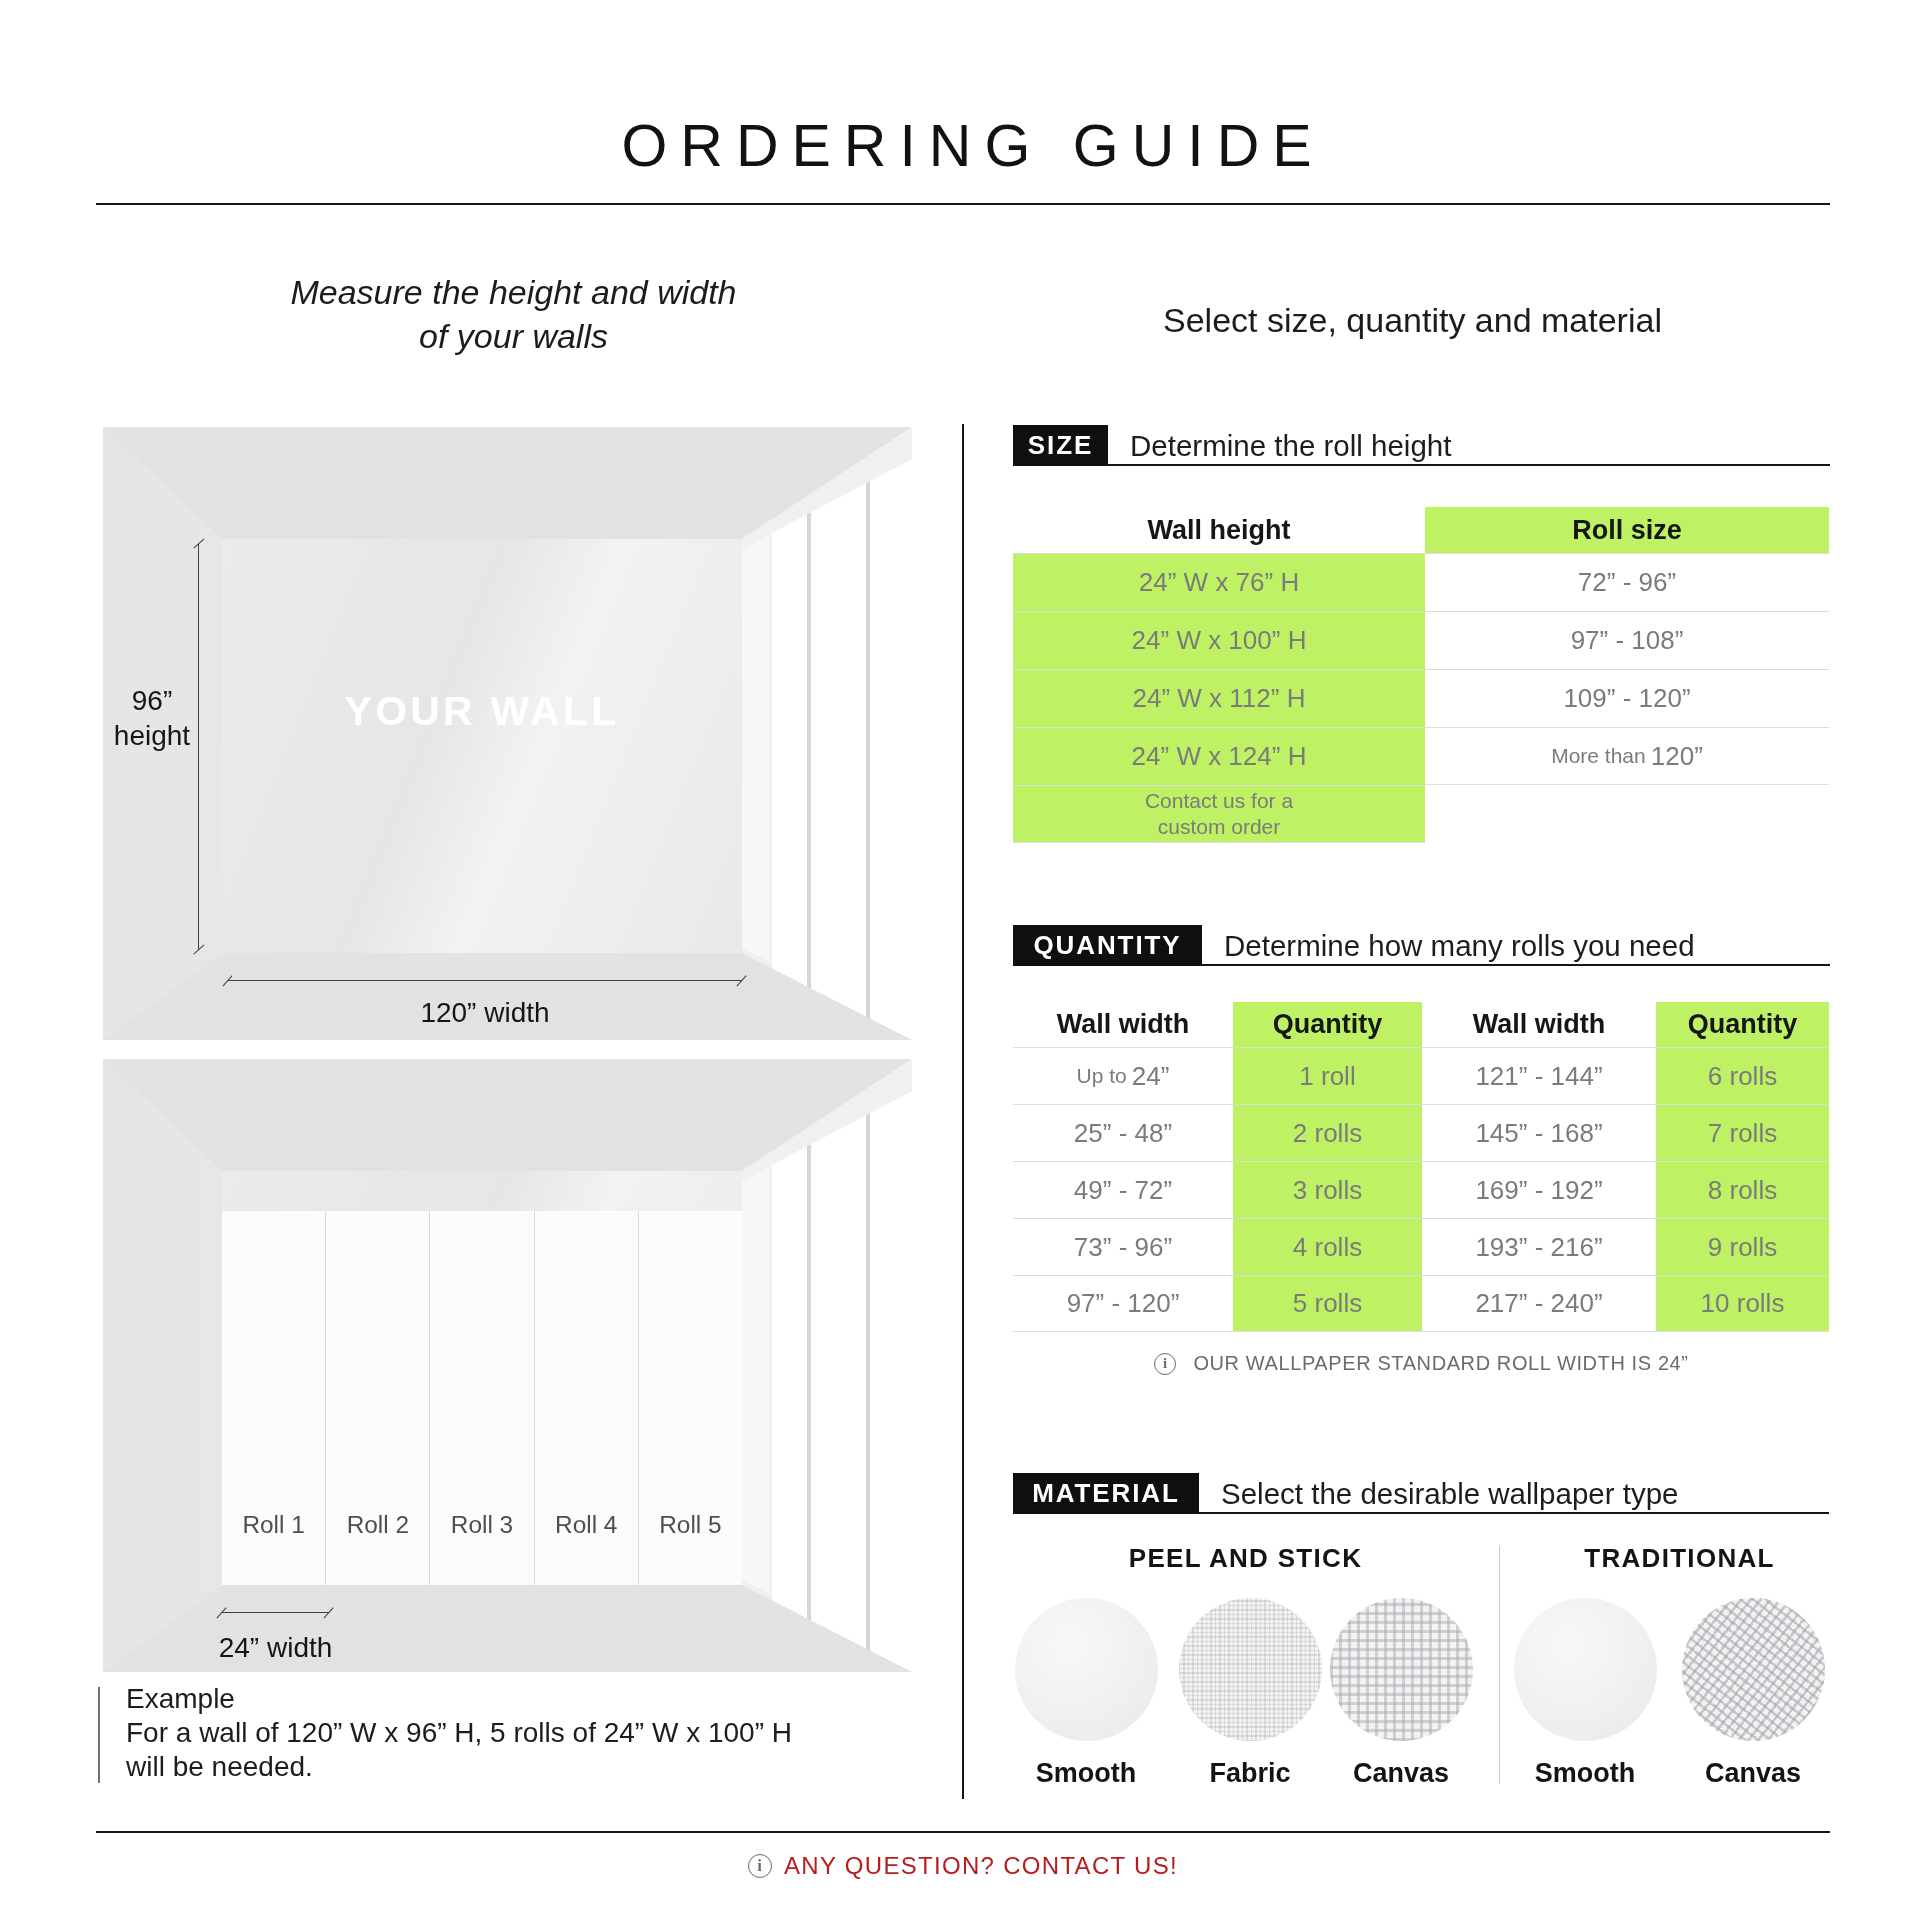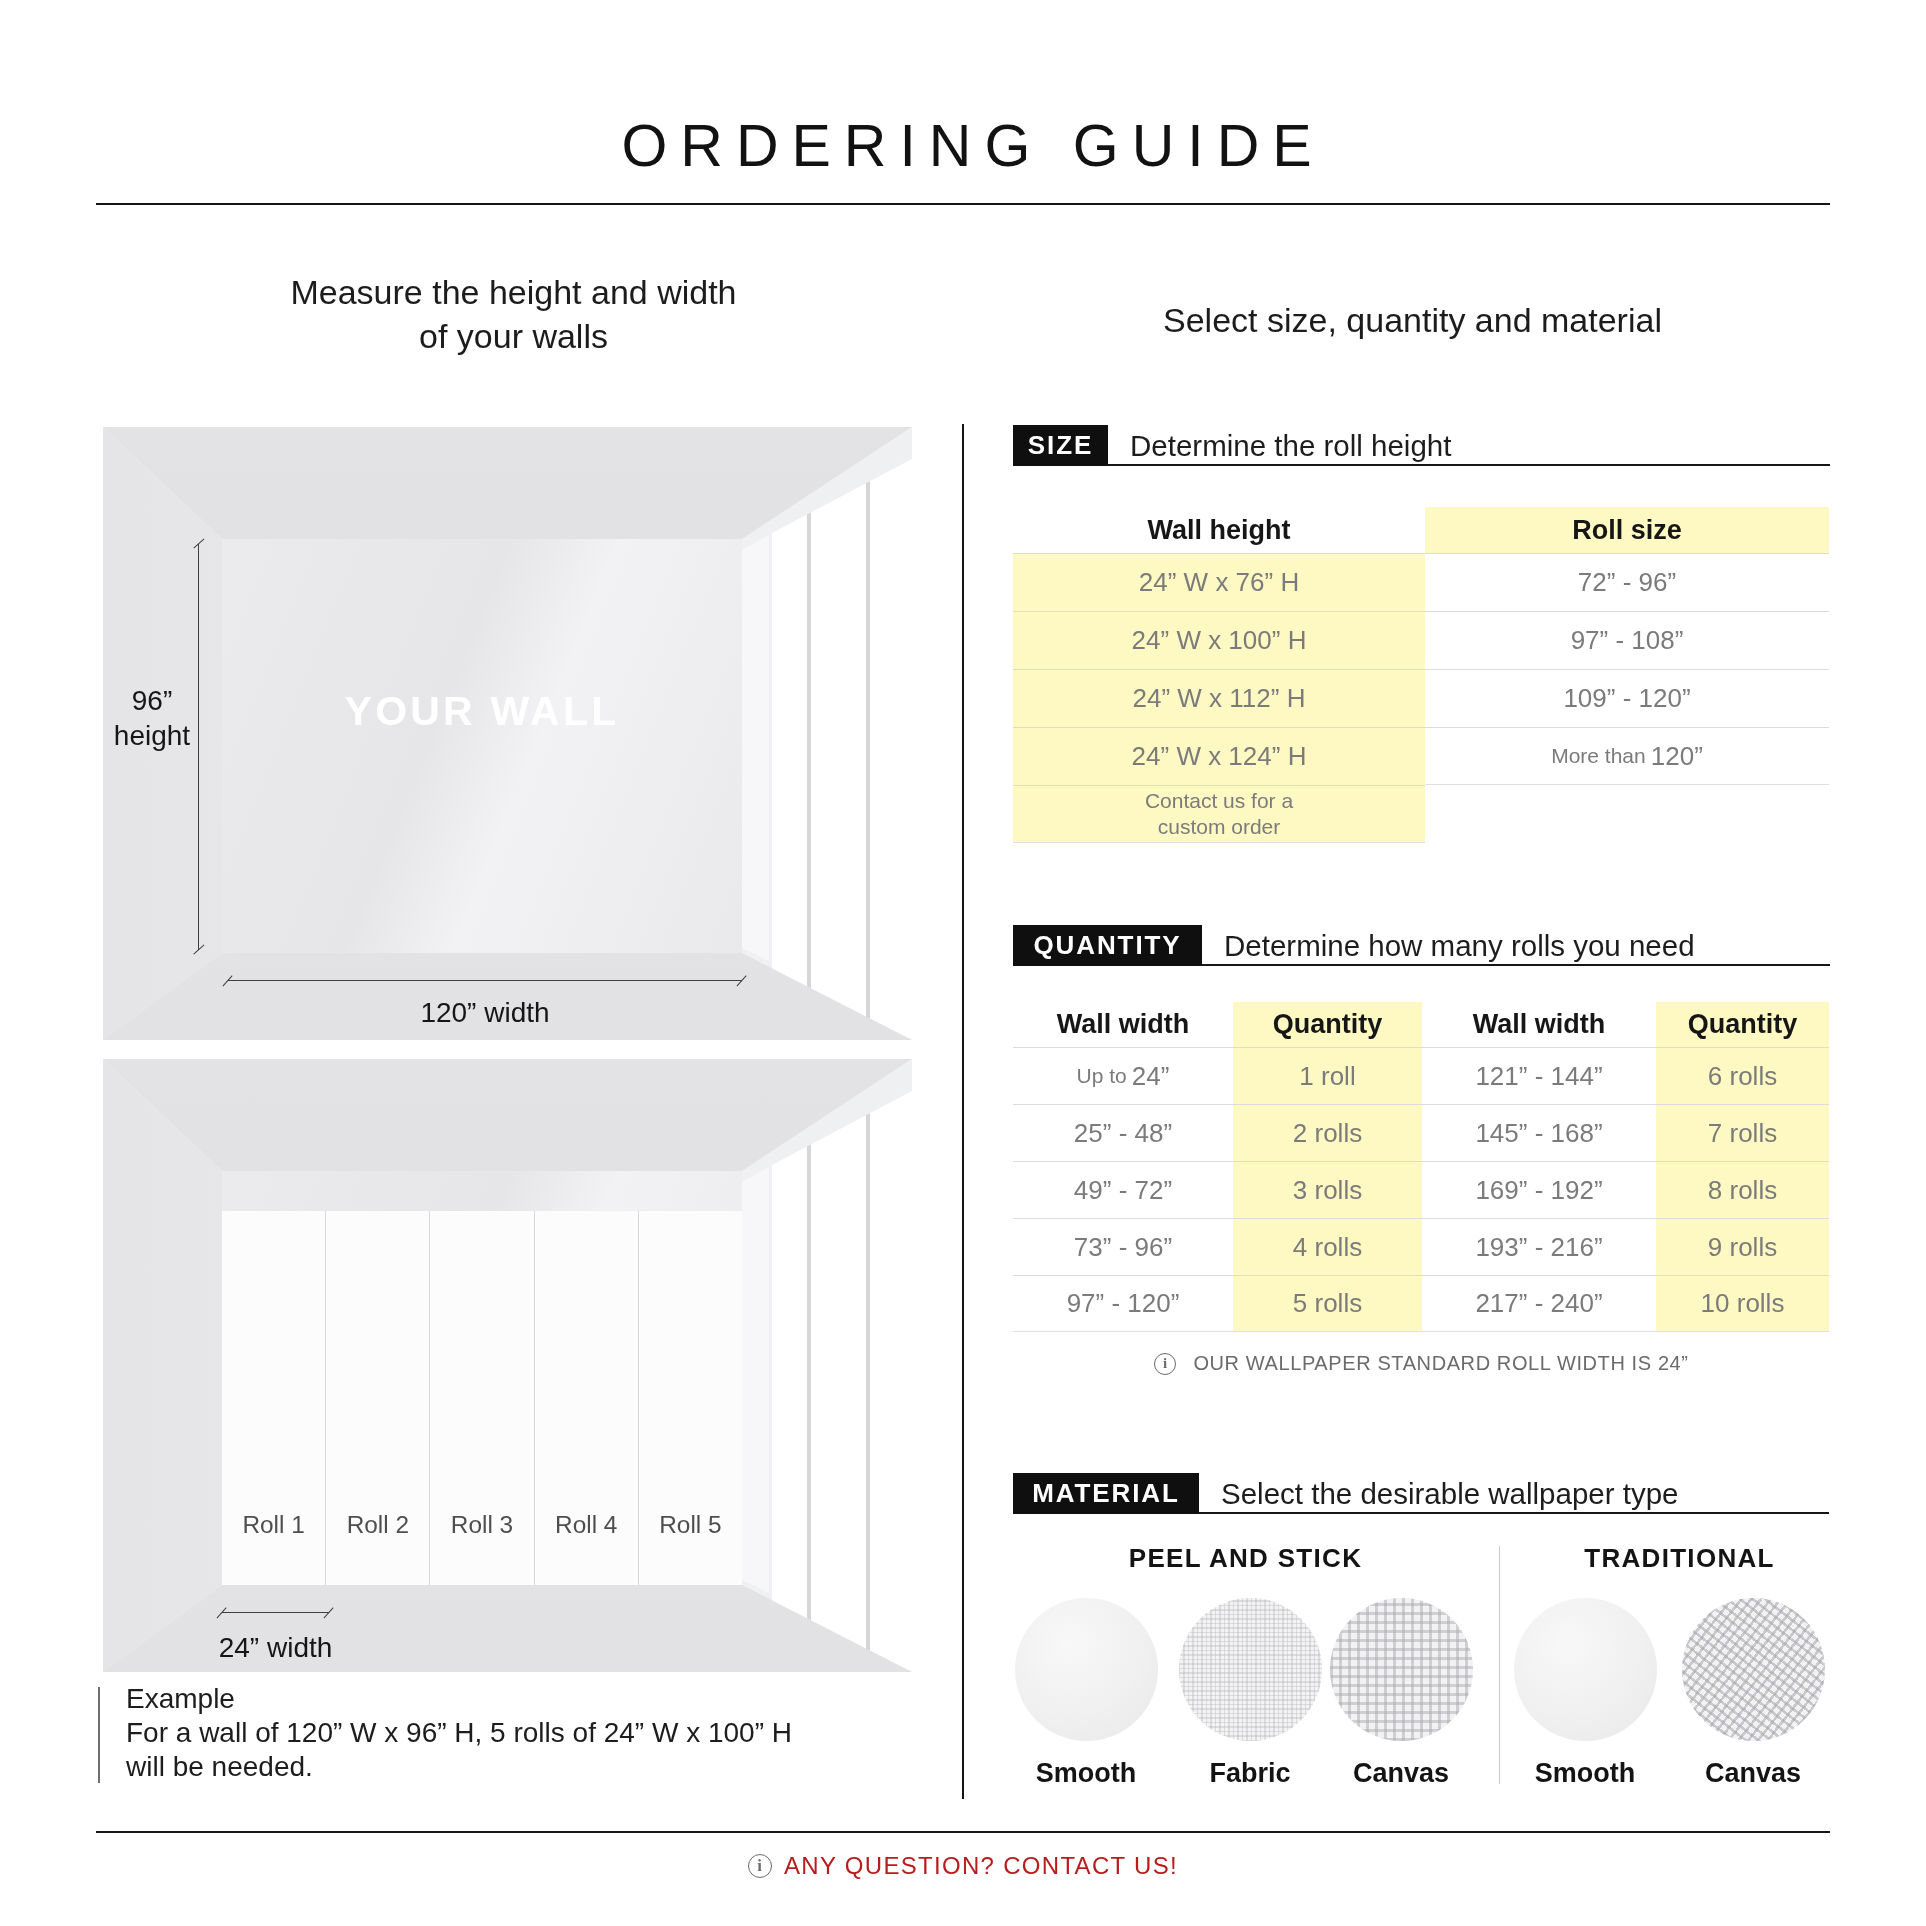--- a/index.html
+++ b/index.html
@@ -9,21 +9,21 @@
   
   .title{position:absolute;left:10px;top:72px;width:1926px;text-align:center;
          font-size:59px;font-weight:400;letter-spacing:13px;color:#121212;}
   .rule{position:absolute;height:1.9px;background:#161616;}
   .rule-top{left:96px;top:203px;width:1734px;}
   .rule-bottom{left:96px;top:1831px;width:1734px;}
   .col-divider{position:absolute;left:962px;top:424px;width:1.9px;height:1375px;background:#141414;}
 
   
   .col-heading{position:absolute;color:#1c1c1c;font-size:34px;text-align:center;line-height:44px;}
-  .left-heading{left:96px;top:270px;width:835px;}
+  .left-heading{left:96px;top:270px;width:835px;font-style:italic;}
   .right-heading{left:963px;top:298px;width:899px;}
 
   
   .room{position:absolute;left:103px;width:809px;height:613px;background:#f1f1f3;overflow:hidden;}
   .room1{top:427px;}
   .room2{top:1059px;}
   .room .ceil{position:absolute;inset:0;clip-path:polygon(0px 0px,809px 0px,639px 112px,119px 112px);
         background:linear-gradient(180deg,#e3e3e6 0%,#dddde0 100%);}
   .room .lwall{position:absolute;inset:0;clip-path:polygon(0px 0px,119px 112px,119px 526px,0px 613px);
         background:linear-gradient(90deg,#e5e5e8,#efeff1);}
@@ -81,21 +81,21 @@
   .sec-rule{position:absolute;height:1.9px;background:#161616;}
   .size-rule{left:1108px;top:464px;width:722px;}
   .qty-rule{left:1202px;top:964px;width:628px;}
   .mat-rule{left:1199px;top:1512px;width:630px;}
 
   
   .grid-table{position:absolute;left:1013px;width:817px;display:grid;}
   .size-table{top:507px;grid-template-columns:412px 404px;grid-template-rows:46px repeat(5,58px);}
   .qty-table{top:1002px;grid-template-columns:220px 189px 234px 173px;grid-template-rows:45px repeat(5,57px);}
   .cell{display:flex;align-items:center;justify-content:center;}
-  .stripe{background:#fef9c3;}
+  .stripe{background:#bef264;}
   .th{font-size:27px;font-weight:bold;color:#161616;}
   .td{font-size:26px;color:#7b7b7b;border-top:0.6px solid #dcdcdc;}
   .td .sm{font-size:21px;}
   .td .sm:empty{display:none;}
   .td .lg{font-size:26px;margin-left:5.1px;}
   .td .lg:only-child,.td .sm:empty + .lg{margin-left:0;}
   .two{flex-direction:column;font-size:21px;line-height:26px;}
   .bottom-row{border-bottom:0.6px solid #e0e0e0;}
 
   .note{position:absolute;left:1013px;top:1352px;width:817px;display:flex;align-items:center;

